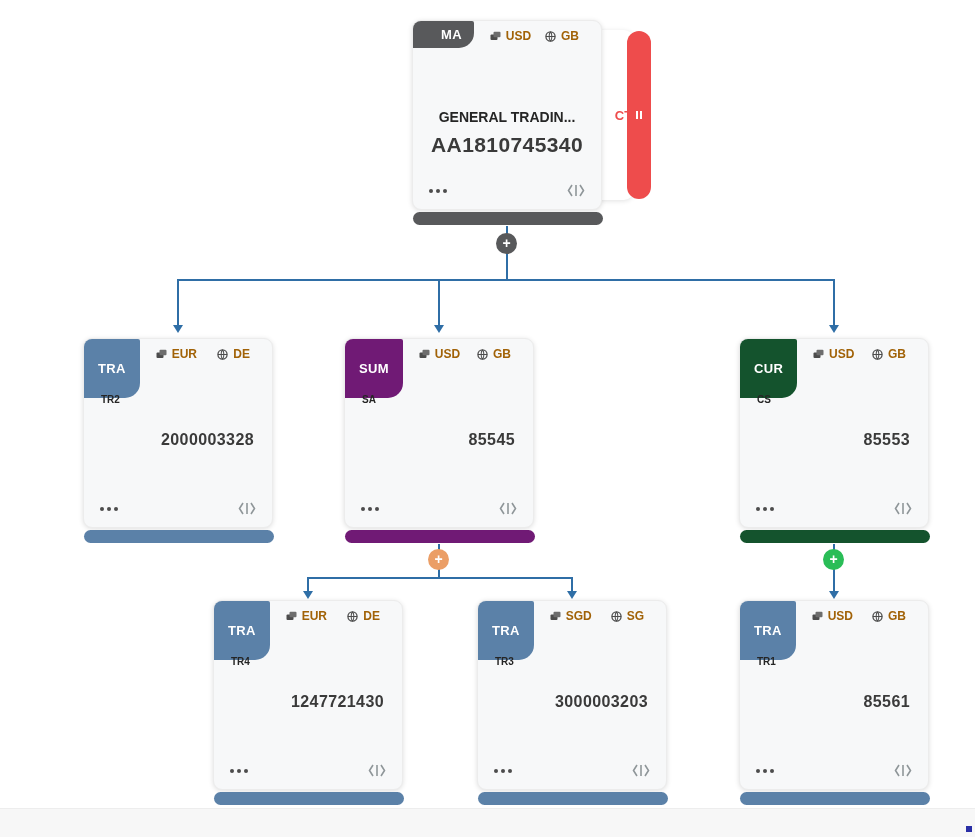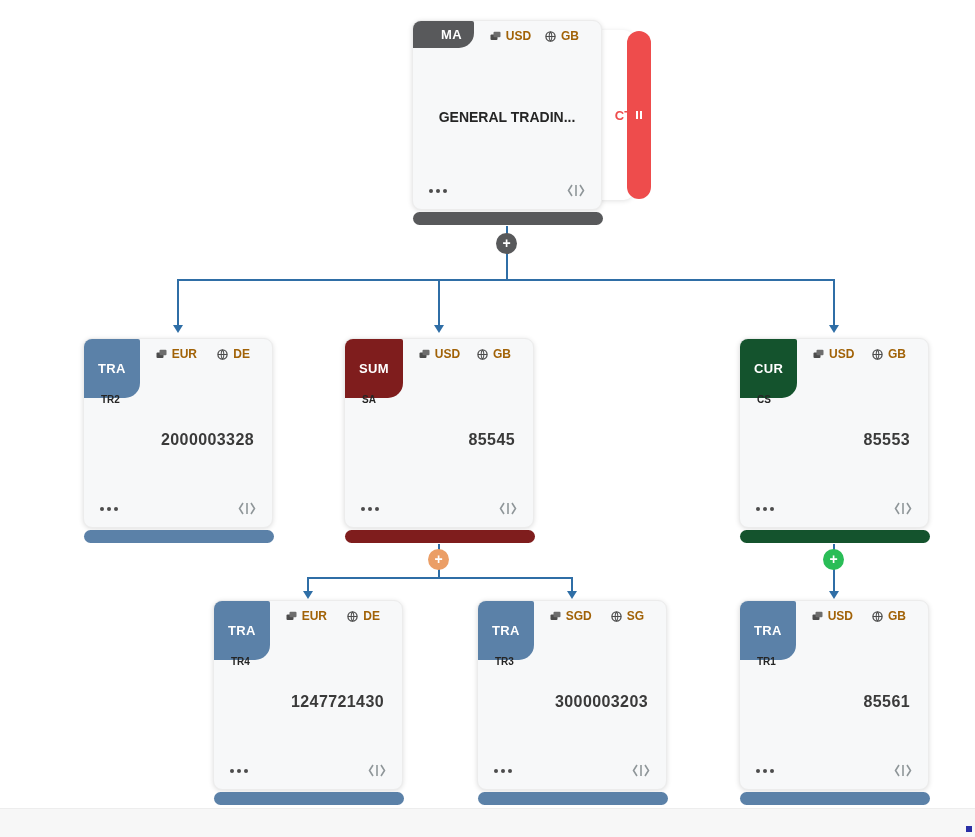--- a/index.html
+++ b/index.html
@@ -38,21 +38,21 @@
     position:absolute; left:16px; right:16px; bottom:11px;
     display:flex; justify-content:space-between; align-items:center;
   }
   .dots { display:flex; gap:3px; cursor:pointer; }
   .dots i { width:4px; height:4px; border-radius:50%; background:#4c4c4c; display:block; }
   .code-icon { cursor:pointer; }
 
   
   .accent-ma  .badge, .accent-ma  .card-bar { background:#58595b;padding-left:28px; }
   .accent-tra .badge, .accent-tra .card-bar { background:#5b81a8; }
-  .accent-sum .badge, .accent-sum .card-bar { background:#7f1d1d; }
+  .accent-sum .badge, .accent-sum .card-bar { background:#701a75; }
   .accent-cur .badge, .accent-cur .card-bar { background:#14532d; }
 
   
   .vline { position:absolute; width:2px; background:#2f6ea6; z-index:0; }
   .hline { position:absolute; height:2px; background:#2f6ea6; z-index:0; }
   .arrow-down {
     position:absolute; width:0; height:0; z-index:0;
     border-left:5px solid transparent; border-right:5px solid transparent;
     border-top:8px solid #2f6ea6;
   }
@@ -134,20 +134,21 @@
       </span>
       <span class="hgroup hgroup--country">
         <svg width="11" height="11" viewBox="0 0 12 12">
             <circle cx="6" cy="6" r="5" fill="none" stroke="#4c4c4c" stroke-width="1.4"></circle>
             <path d="M1 6 H11 M6 1 C4 3 4 9 6 11 M6 1 C8 3 8 9 6 11" fill="none" stroke="#4c4c4c" stroke-width="1.1"></path>
           </svg>
         <span>GB</span>
       </span>
     </div>
     <div class="card-name">GENERAL TRADIN...</div>
+    <div class="card-number">AA1810745340</div>
     <div class="card-footer">
       <span class="dots">
           <i></i>
           <i></i>
           <i></i>
         </span>
       <svg class="code-icon" width="18" height="15" viewBox="0 0 18 15">
           <path d="M5 2 L1.5 7.5 L5 13" fill="none" stroke="#8f9699" stroke-width="1.6"></path>
           <path d="M13 2 L16.5 7.5 L13 13" fill="none" stroke="#8f9699" stroke-width="1.6"></path>
           <line x1="9" y1="2" x2="9" y2="13" stroke="#8f9699" stroke-width="1.6"></line>

